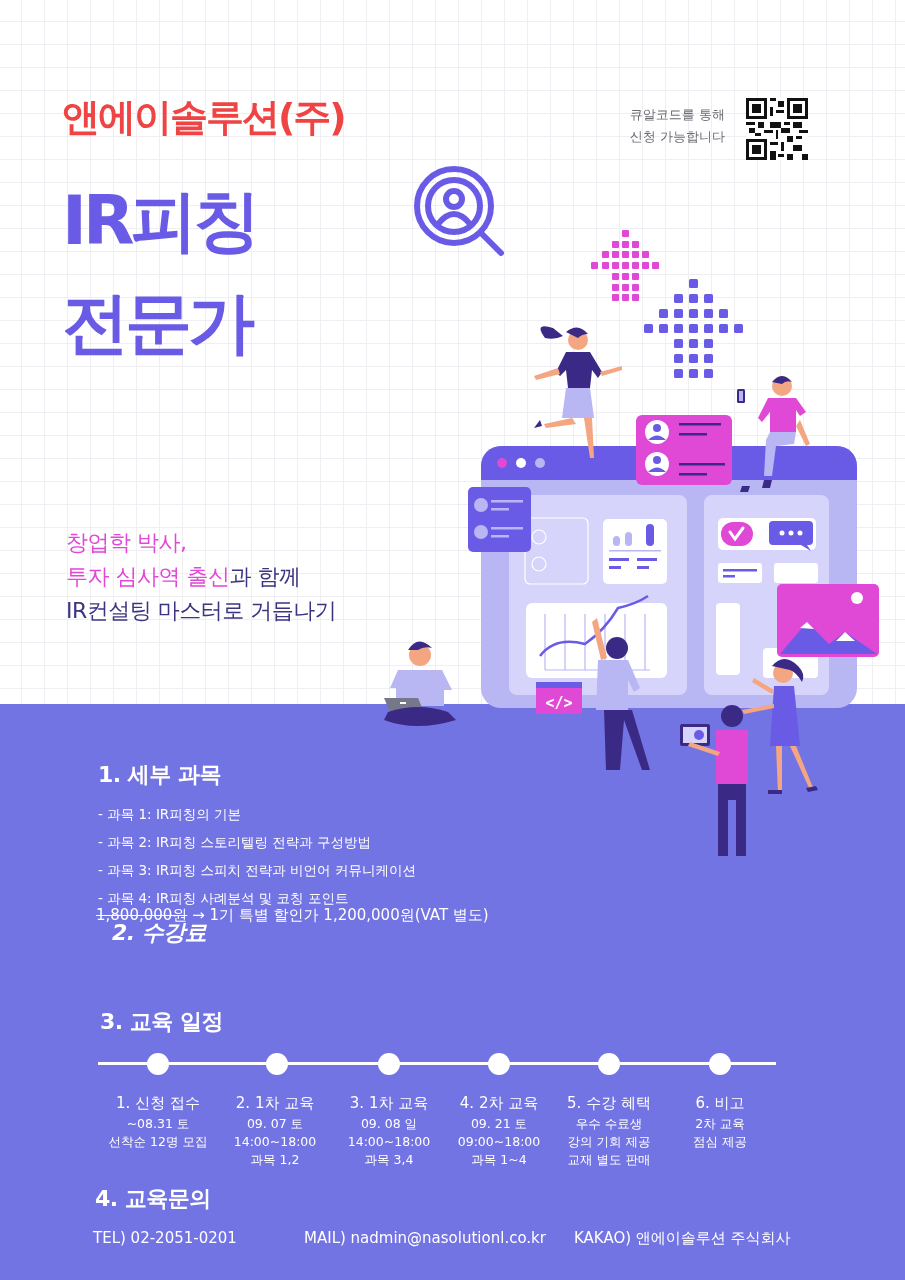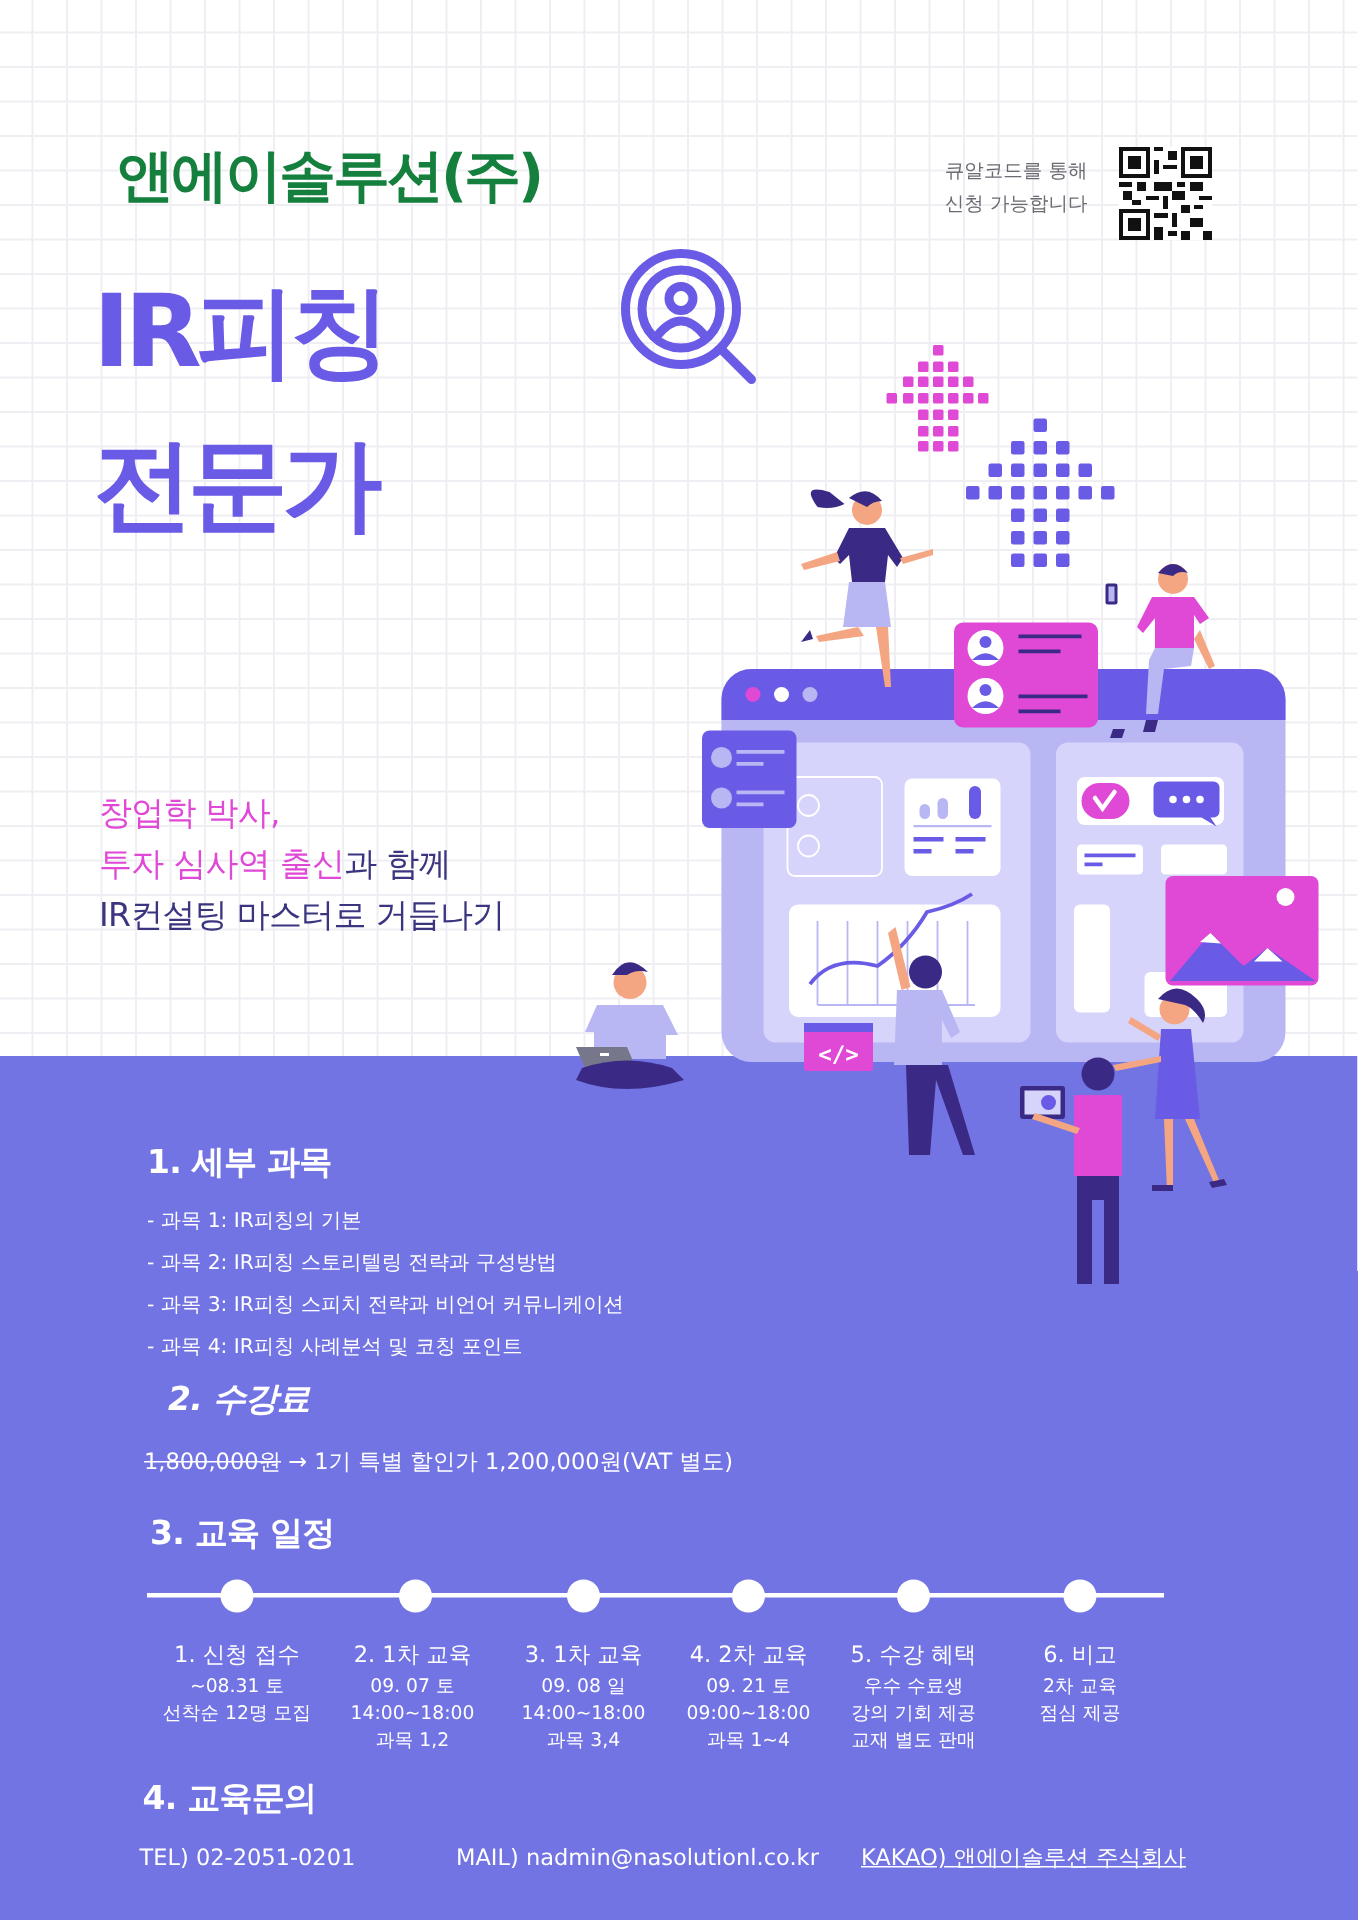--- a/index.html
+++ b/index.html
@@ -16,22 +16,22 @@
       linear-gradient(#efeff3 1px, transparent 1px),
       linear-gradient(90deg, #efeff3 1px, transparent 1px);
     background-size: 23px 23px;
     background-position: -2px -2px;
   }
   .bottom {
     position: absolute; left: 0; top: 704px; width: 905px; height: 576px;
     background: #7374e3;
   }
   .company {
-    position: absolute; left: 78px; top: 92px;
-    font-size: 38px; font-weight: bold; color: #15803d;
+    position: absolute; left: 62px; top: 92px;
+    font-size: 38px; font-weight: bold; color: #ef4444;
     letter-spacing: -2px;
   }
   .headline {
     position: absolute; left: 62px; top: 170px;
     font-size: 67px; font-weight: bold; color: #6a5be6;
     line-height: 102px; letter-spacing: -4px;
   }
   .qr-text {
     position: absolute; left: 610px; top: 104px; width: 115px;
     text-align: right; font-size: 13px; color: #6b6b73; line-height: 22px;
@@ -47,21 +47,21 @@
   .illus { position: absolute; left: 0; top: 0; width: 905px; height: 880px; pointer-events: none; }
 
   .sec-title {
     position: absolute; font-size: 22px; font-weight: bold; color: #ffffff; letter-spacing: -0.5px;
   }
   .course-list {
     position: absolute; left: 98px; top: 800px; list-style: none;
     font-size: 13.5px; line-height: 28px; color: #ffffff;
   }
   .fee {
-    position: absolute; left: 96px; top: 965px; font-size: 15px; color: #ffffff;
+    position: absolute; left: 96px; top: 906px; font-size: 15px; color: #ffffff;
   }
   .fee .strike { text-decoration: line-through; }
   .timeline-line {
     position: absolute; left: 98px; top: 1062px; width: 678px; height: 3px; background: #ffffff;
   }
   .dot {
     position: absolute; top: 1053px; width: 22px; height: 22px; border-radius: 50%; background: #ffffff;
   }
   .step {
     position: absolute; top: 1093px; width: 130px; text-align: center; color: #ffffff;
@@ -403,13 +403,13 @@
 </div>
 <div class="step" style="left:655px;">
   <div class="st">6. 비고</div>
   <div class="sl">2차 교육</div>
   <div class="sl">점심 제공</div>
 </div>
 
 <div class="sec-title" style="left:95px; top:1184px;">4. 교육문의</div>
 <div class="contact" style="left:93px;">TEL) 02-2051-0201</div>
 <div class="contact" style="left:292px;margin-left:12px;">MAIL) nadmin@nasolutionl.co.kr</div>
-<div class="contact" style="left:574px;text-decoration:underline;">KAKAO) 앤에이솔루션 주식회사</div>
+<div class="contact" style="left:574px;">KAKAO) 앤에이솔루션 주식회사</div>
 
 </body></html>

